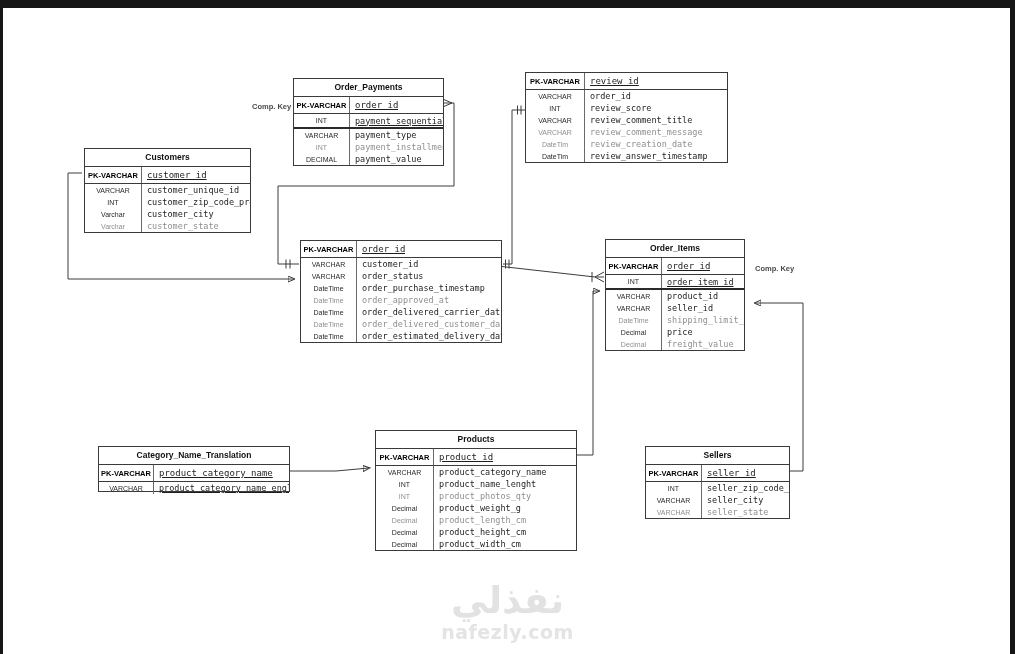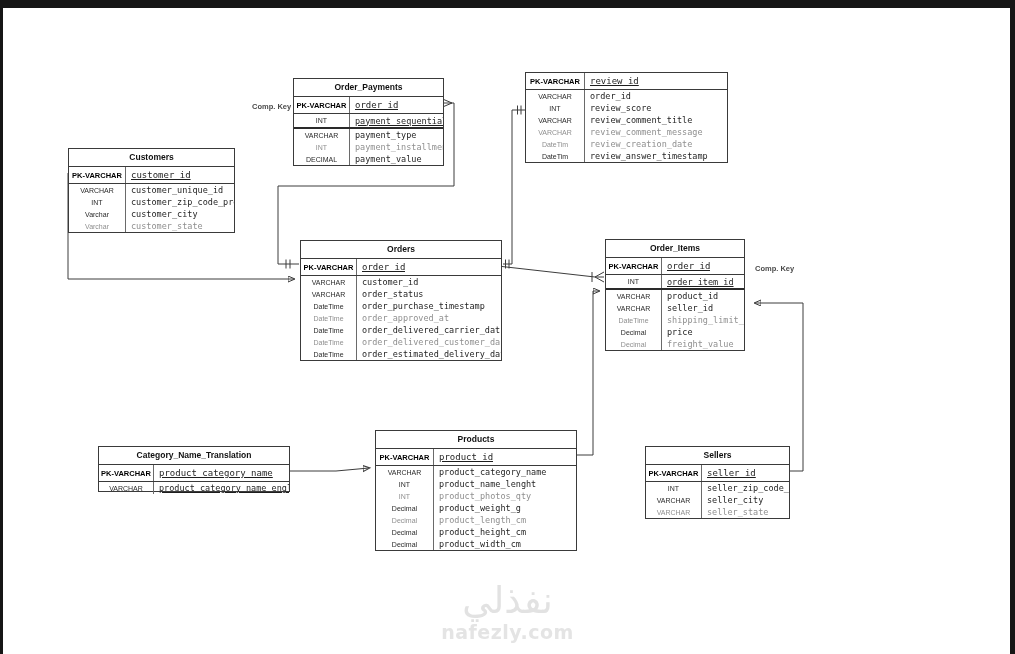--- a/index.html
+++ b/index.html
@@ -25,21 +25,21 @@
   .fname{font-family:"DejaVu Sans Mono","Liberation Mono",monospace;font-size:8.5px;color:#1e1e1e;
          padding-left:5px;white-space:nowrap;overflow:hidden;display:flex;align-items:center;}
   .row.pk .fname{font-size:9px;}
   .u{text-decoration:underline;text-underline-offset:1px;}
   .row.dim .type,.row.dim .fname{color:#8f8f8f;}
 
   .annot{position:absolute;font-size:7.5px;color:#4a4a4a;white-space:nowrap;font-weight:bold;}
 
   .wm{position:absolute;left:0;width:1015px;top:580px;text-align:center;
       color:#e2e2e2;font-family:"DejaVu Sans",sans-serif;user-select:none;}
-  .wm-title{font-size:37px;font-weight:normal;line-height:42px;direction:rtl;}
+  .wm-title{font-size:37px;font-weight:bold;line-height:42px;direction:rtl;}
   .wm-domain{font-size:19px;line-height:20px;letter-spacing:.5px;color:#e4e4e4;font-weight:bold;}
 </style>
 </head>
 <body>
 
 <div id="canvas">
 
   <svg class="wires" width="1015" height="654">
     <defs>
       <marker id="arr" markerWidth="9" markerHeight="8" refX="6" refY="3" orient="auto">
@@ -59,21 +59,21 @@
     <path d="M502,266.5 L595,277"></path>
     <path d="M595,277 L604,272 M595,277 L604,277 M595,277 L604,282 M592,272 V282"></path>
 
     <path d="M577,455 H593 V291 H599" marker-end="url(#arr)"></path>
 
     <path d="M790,471 H803 V303 H755" marker-end="url(#arr)"></path>
 
     <path d="M290,471 H336 L369,468" marker-end="url(#arr)"></path>
   </svg>
 
-  <div class="table" style="left:68px;top:148px;width:167px;--tc:56px">
+  <div class="table" style="left:84px;top:148px;width:167px;--tc:56px">
     <div class="thead">Customers</div>
     <div class="rows">
         <div class="row pk">
           <span class="type">PK-VARCHAR</span>
           <span class="fname u">customer_id</span>
         </div>
         <div class="row">
           <span class="type">VARCHAR</span>
           <span class="fname">customer_unique_id</span>
         </div>
@@ -145,21 +145,20 @@
           <span class="fname">review_creation_date</span>
         </div>
         <div class="row">
           <span class="type">DateTim</span>
           <span class="fname">review_answer_timestamp</span>
         </div>
       </div>
   </div>
 
   <div class="table" style="left:300px;top:240px;width:202px;--tc:55px">
-    <div class="thead">Orders</div>
     <div class="rows">
         <div class="row pk">
           <span class="type">PK-VARCHAR</span>
           <span class="fname u">order_id</span>
         </div>
         <div class="row">
           <span class="type">VARCHAR</span>
           <span class="fname">customer_id</span>
         </div>
         <div class="row">

